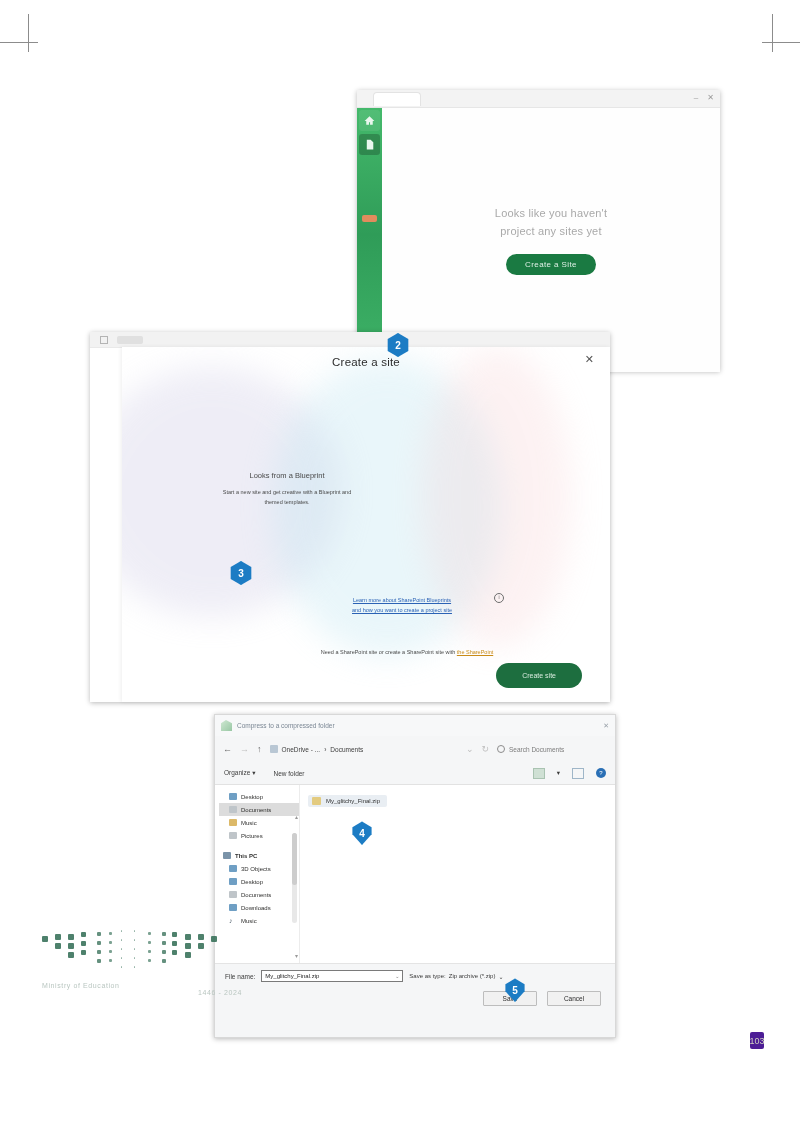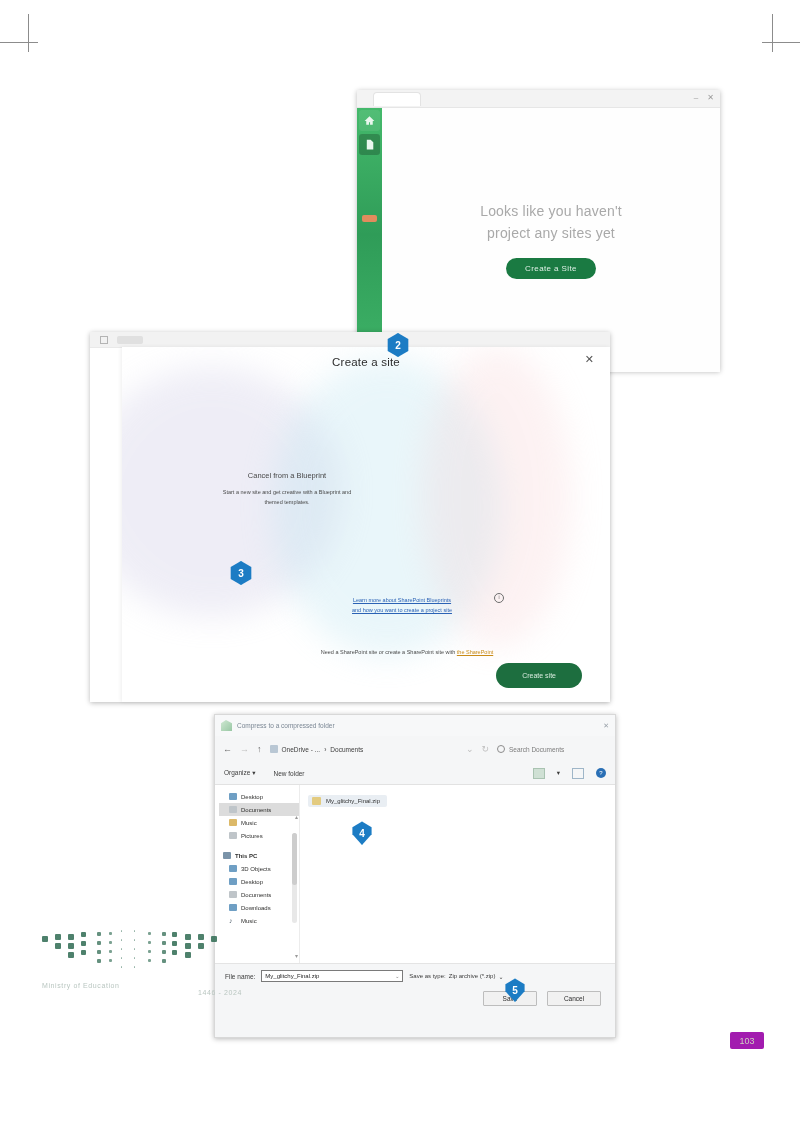--- a/index.html
+++ b/index.html
@@ -35,21 +35,21 @@
             display:flex;align-items:center;justify-content:center;}
   .rail-ico.home{background:rgba(255,255,255,.08);}
   .rail-ico.doc{background:rgba(0,0,0,.22);margin-top:3px;}
   .rail-ico svg{width:13px;height:13px;fill:#eaf7ee;}
   .rail-chip{width:15px;height:7px;border-radius:2px;background:#f08a5d;
              margin:60px auto 0;opacity:.92;}
   .rail-avatar{position:absolute;left:4px;bottom:5px;width:17px;height:17px;
                border-radius:50%;background:#eaf6ee;border:1px solid rgba(255,255,255,.6);}
   .sites-canvas{flex:1;background:#fefefe;display:flex;flex-direction:column;
                 align-items:center;justify-content:center;}
-  .sites-empty{font-size:14px;line-height:1.55;color:#a9a9a9;text-align:center;
+  .sites-empty{font-size:11px;line-height:1.55;color:#a9a9a9;text-align:center;
                letter-spacing:.2px;filter:blur(.35px);}
   .btn-green{margin-top:14px;background:#1a7a42;color:#dff0e6;border:none;
              border-radius:13px;padding:6px 19px;font-size:8px;letter-spacing:.4px;
              filter:blur(.5px);cursor:pointer;}
 
   
   #win-create{left:90px;top:332px;width:520px;height:370px;}
   #win-create .c-title{height:15px;background:#f2f2f2;display:flex;align-items:center;
         padding-left:10px;gap:9px;border-bottom:1px solid #e9e9e9;}
   .mini-sq{width:6px;height:6px;border:1px solid #b4b4b4;}
@@ -159,22 +159,22 @@
   .pin b{color:#fff;font-size:10px;font-weight:bold;font-family:"Liberation Sans",sans-serif;}
 
   
   .moe{position:absolute;left:42px;top:930px;width:200px;}
   .moe-dots{position:relative;height:50px;width:190px;}
   .moe-dots i{position:absolute;display:block;border-radius:1px;}
   .moe-ar{font-size:18px;color:#2f6b52;letter-spacing:1px;direction:rtl;
           font-family:"DejaVu Sans",sans-serif;}
   .moe-en{font-size:7px;color:#b9c6c0;letter-spacing:.6px;margin-top:2px;filter:blur(.5px);}
   .moe-en2{font-size:7px;color:#b9c6c0;letter-spacing:.6px;filter:blur(.5px);direction:rtl;}
-  .pagenum{position:absolute;right:36px;top:1032px;width:34px;height:17px;
-           background:#a21caf;border-radius:2px;display:flex;align-items:center;
+  .pagenum{position:absolute;right:36px;top:1032px;width:14px;height:17px;
+           background:#4c1d95;border-radius:2px;display:flex;align-items:center;
            justify-content:center;font-size:9px;color:#cfcfc0;filter:blur(.6px);}
 </style>
 </head>
 <body>
 
 <div class="page">
 
   <div class="crop v" style="left:28px;top:14px;"></div>
   <div class="crop h" style="left:0px;top:42px;"></div>
   <div class="crop v" style="left:772px;top:14px;"></div>
@@ -226,21 +226,21 @@
       <div class="wm" style="left:300px;top:0px;width:150px;height:300px;background:#f6c9cc;opacity:.24;"></div>
 
       <div class="modal-head">
         <h2>Create a site</h2>
         <div class="modal-x">✕</div>
       </div>
 
       <div class="modal-body">
         <div class="card-row">
           <div class="bp-col">
-            <h3>Cancel from a Blueprint</h3>
+            <h3>Looks from a Blueprint</h3>
             <p>Start a new site and get creative with a Blueprint and themed templates.</p>
           </div>
         </div>
 
         <div class="link-block">
           <a>Learn more about SharePoint Blueprints</a>
           <a>and how you want to create a project site</a>
           <div class="info-dot">i</div>
         </div>
 

